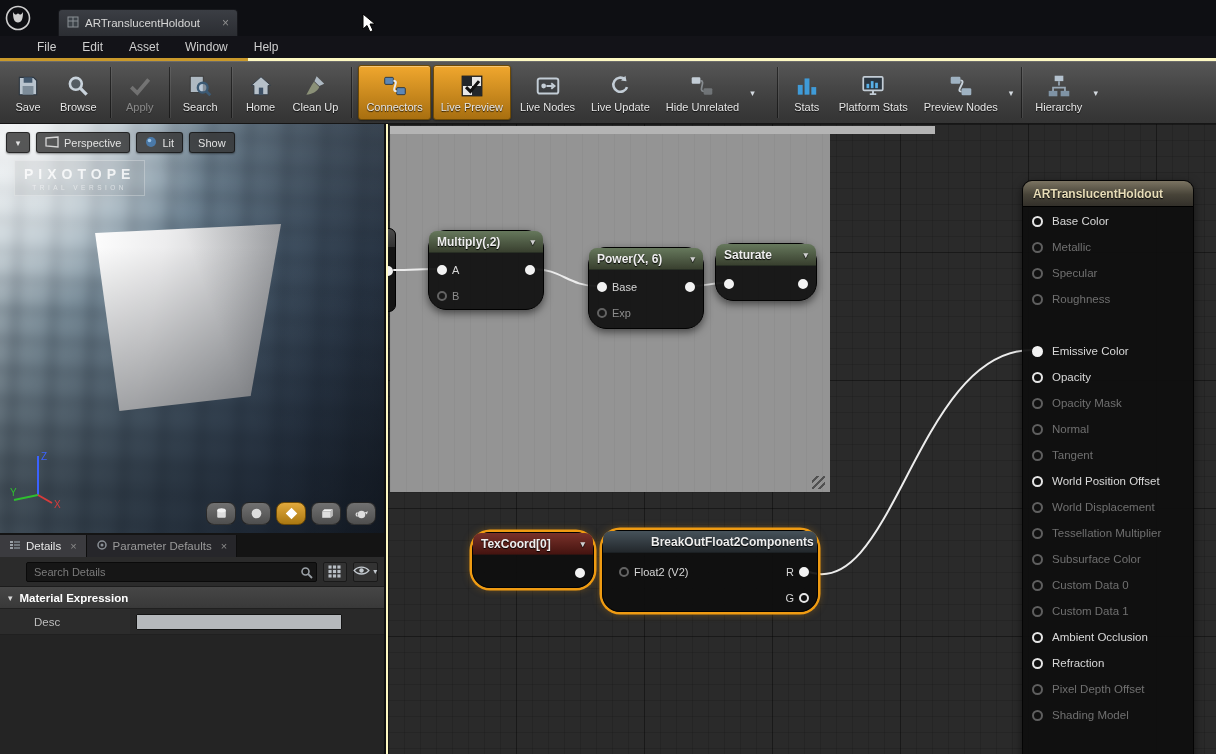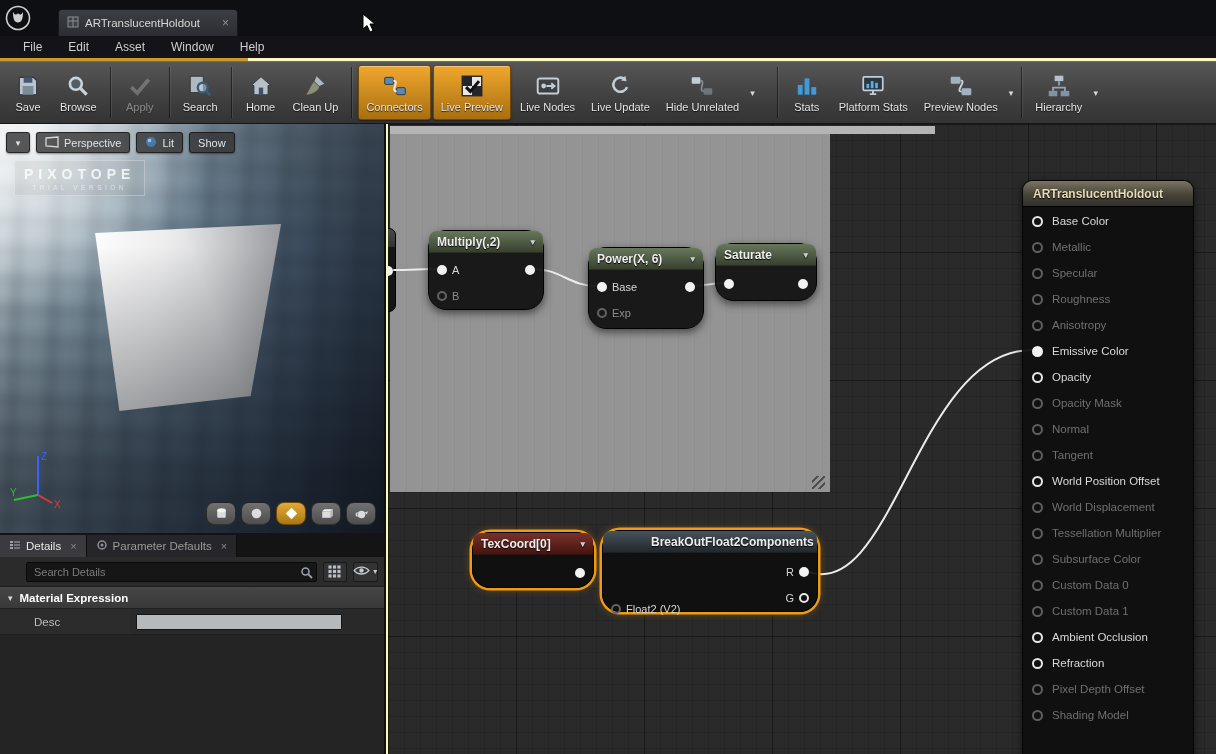--- a/index.html
+++ b/index.html
@@ -14,21 +14,21 @@
   .doc-tab { position:absolute; left:58px; top:9px; height:27px; width:180px;
              background:linear-gradient(180deg,#3b3e44,#2b2d32);
              border:1px solid #17181c; border-bottom:none; border-radius:4px 4px 0 0;
              display:flex; align-items:center; gap:6px; padding:0 8px; }
   .doc-tab .ttl { font-size:11.5px; color:#d6d6d6; white-space:nowrap; overflow:hidden; }
   .doc-tab .tx { margin-left:auto; color:#909090; font-size:12px; line-height:1; cursor:pointer; }
   .cursor { position:absolute; left:362px; top:13px; z-index:50; }
 
   
   .menubar { position:absolute; top:36px; left:0; right:0; height:22px; background:#131318;
-             display:flex; align-items:center; padding-left:10px; }
+             display:flex; align-items:center; padding-left:24px; }
   .menu-item { font-size:12px; color:#cfcfcf; padding:0 13px; height:100%; display:flex; align-items:center; cursor:default; }
   .tab-underline { position:absolute; top:58px; left:0; width:248px; height:3px; background:var(--tab_underline_gold); }
 
   
   .toolbar { position:absolute; top:61px; left:0; right:0; height:63px;
              background:linear-gradient(180deg,#565656,#454545 45%,#393939 80%,#343434);
              border-top:1px solid #6b6b6b; border-bottom:1px solid #161616;
              display:flex; align-items:stretch; padding:0 4px; }
   .tbtn { display:flex; flex-direction:column; align-items:center; justify-content:center; gap:2px;
           padding:2px 7px; min-width:46px; margin:3px 1px; border-radius:3px; cursor:pointer; }
@@ -576,21 +576,21 @@
         </div>
         <div class="pin right" style="right:8px; top:33px;">
           <span class="pdot connected"></span>
         </div>
       </div>
 
       <div class="gnode selected" style="left:214px; top:406px; width:216px; height:82px;">
         <div class="nhead slate">
           <span>BreakOutFloat2Components</span>
         </div>
-        <div class="pin" style="left:8px; top:34px;margin-top:37px;">
+        <div class="pin" style="left:16px; top:34px;">
           <span class="pdot off"></span>
           <span class="plabel">Float2 (V2)</span>
         </div>
         <div class="pin right" style="right:8px; top:34px;">
           <span class="pdot connected"></span>
           <span class="plabel">R</span>
         </div>
         <div class="pin right" style="right:8px; top:60px;">
           <span class="pdot on"></span>
           <span class="plabel">G</span>
@@ -610,24 +610,20 @@
             <span class="mlabel off">Metallic</span>
           </div>
         <div class="mrow" style="top:79px">
             <span class="mdot off"></span>
             <span class="mlabel off">Specular</span>
           </div>
         <div class="mrow" style="top:105px">
             <span class="mdot off"></span>
             <span class="mlabel off">Roughness</span>
           </div>
-        <div class="mrow" style="top:131px">
-            <span class="mdot off"></span>
-            <span class="mlabel off">Anisotropy</span>
-          </div>
         <div class="mrow" style="top:157px">
             <span class="mdot connected"></span>
             <span class="mlabel connected">Emissive Color</span>
           </div>
         <div class="mrow" style="top:183px">
             <span class="mdot on"></span>
             <span class="mlabel on">Opacity</span>
           </div>
         <div class="mrow" style="top:209px">
             <span class="mdot off"></span>

